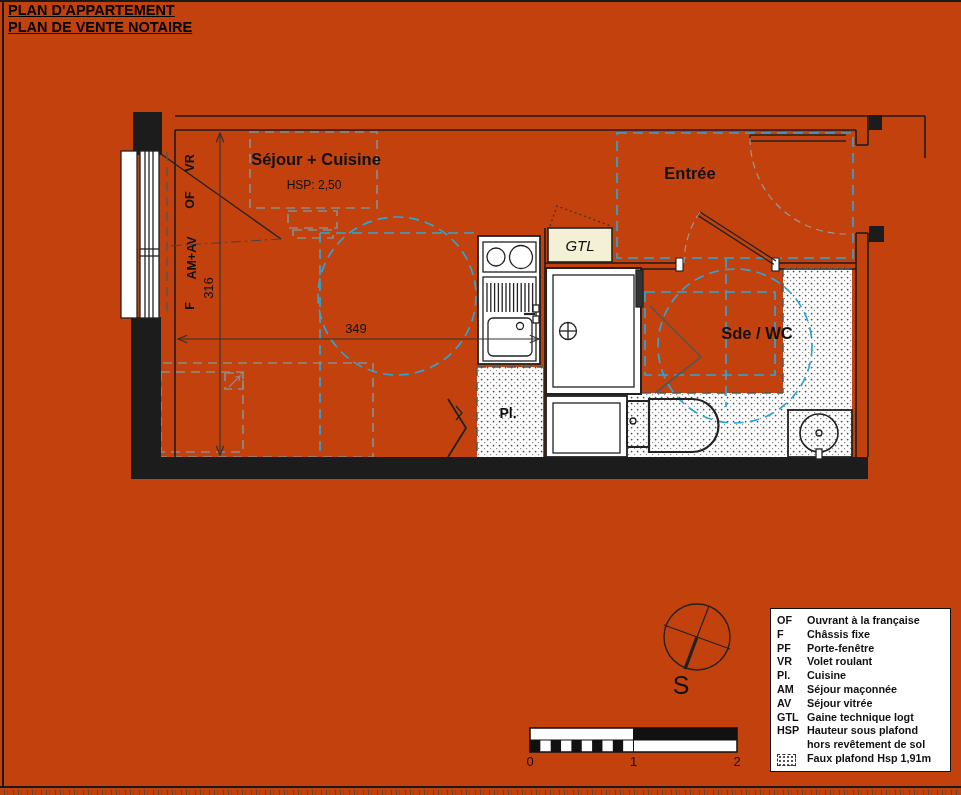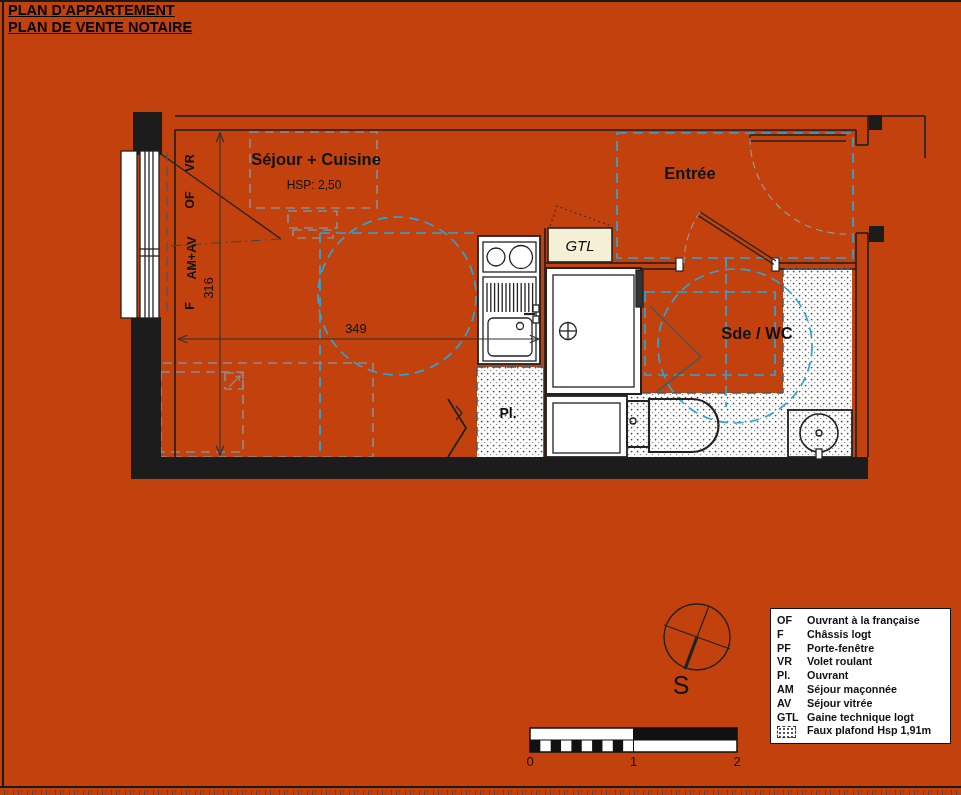--- a/index.html
+++ b/index.html
@@ -252,45 +252,49 @@
     </g>
   </svg>
 
   <div class="legend">
     <div class="lrow">
       <div class="lkey">OF</div>
       <div class="llabel">Ouvrant à la française</div>
     </div>
     <div class="lrow">
       <div class="lkey">F</div>
-      <div class="llabel">Châssis logt</div>
+      <div class="llabel">Châssis fixe</div>
     </div>
     <div class="lrow">
       <div class="lkey">PF</div>
       <div class="llabel">Porte-fenêtre</div>
     </div>
     <div class="lrow">
       <div class="lkey">VR</div>
       <div class="llabel">Volet roulant</div>
     </div>
     <div class="lrow">
       <div class="lkey">Pl.</div>
-      <div class="llabel">Ouvrant</div>
+      <div class="llabel">Cuisine</div>
     </div>
     <div class="lrow">
       <div class="lkey">AM</div>
       <div class="llabel">Séjour maçonnée</div>
     </div>
     <div class="lrow">
       <div class="lkey">AV</div>
       <div class="llabel">Séjour vitrée</div>
     </div>
     <div class="lrow">
       <div class="lkey">GTL</div>
       <div class="llabel">Gaine technique logt</div>
+    </div>
+    <div class="lrow">
+      <div class="lkey">HSP</div>
+      <div class="llabel">Hauteur sous plafond hors revêtement de sol</div>
     </div>
     <div class="lrow">
       <div class="lkey">
           <span class="swatch"></span>
         </div>
       <div class="llabel">Faux plafond Hsp 1,91m</div>
     </div>
   </div>
 
   <div class="footline"></div>

